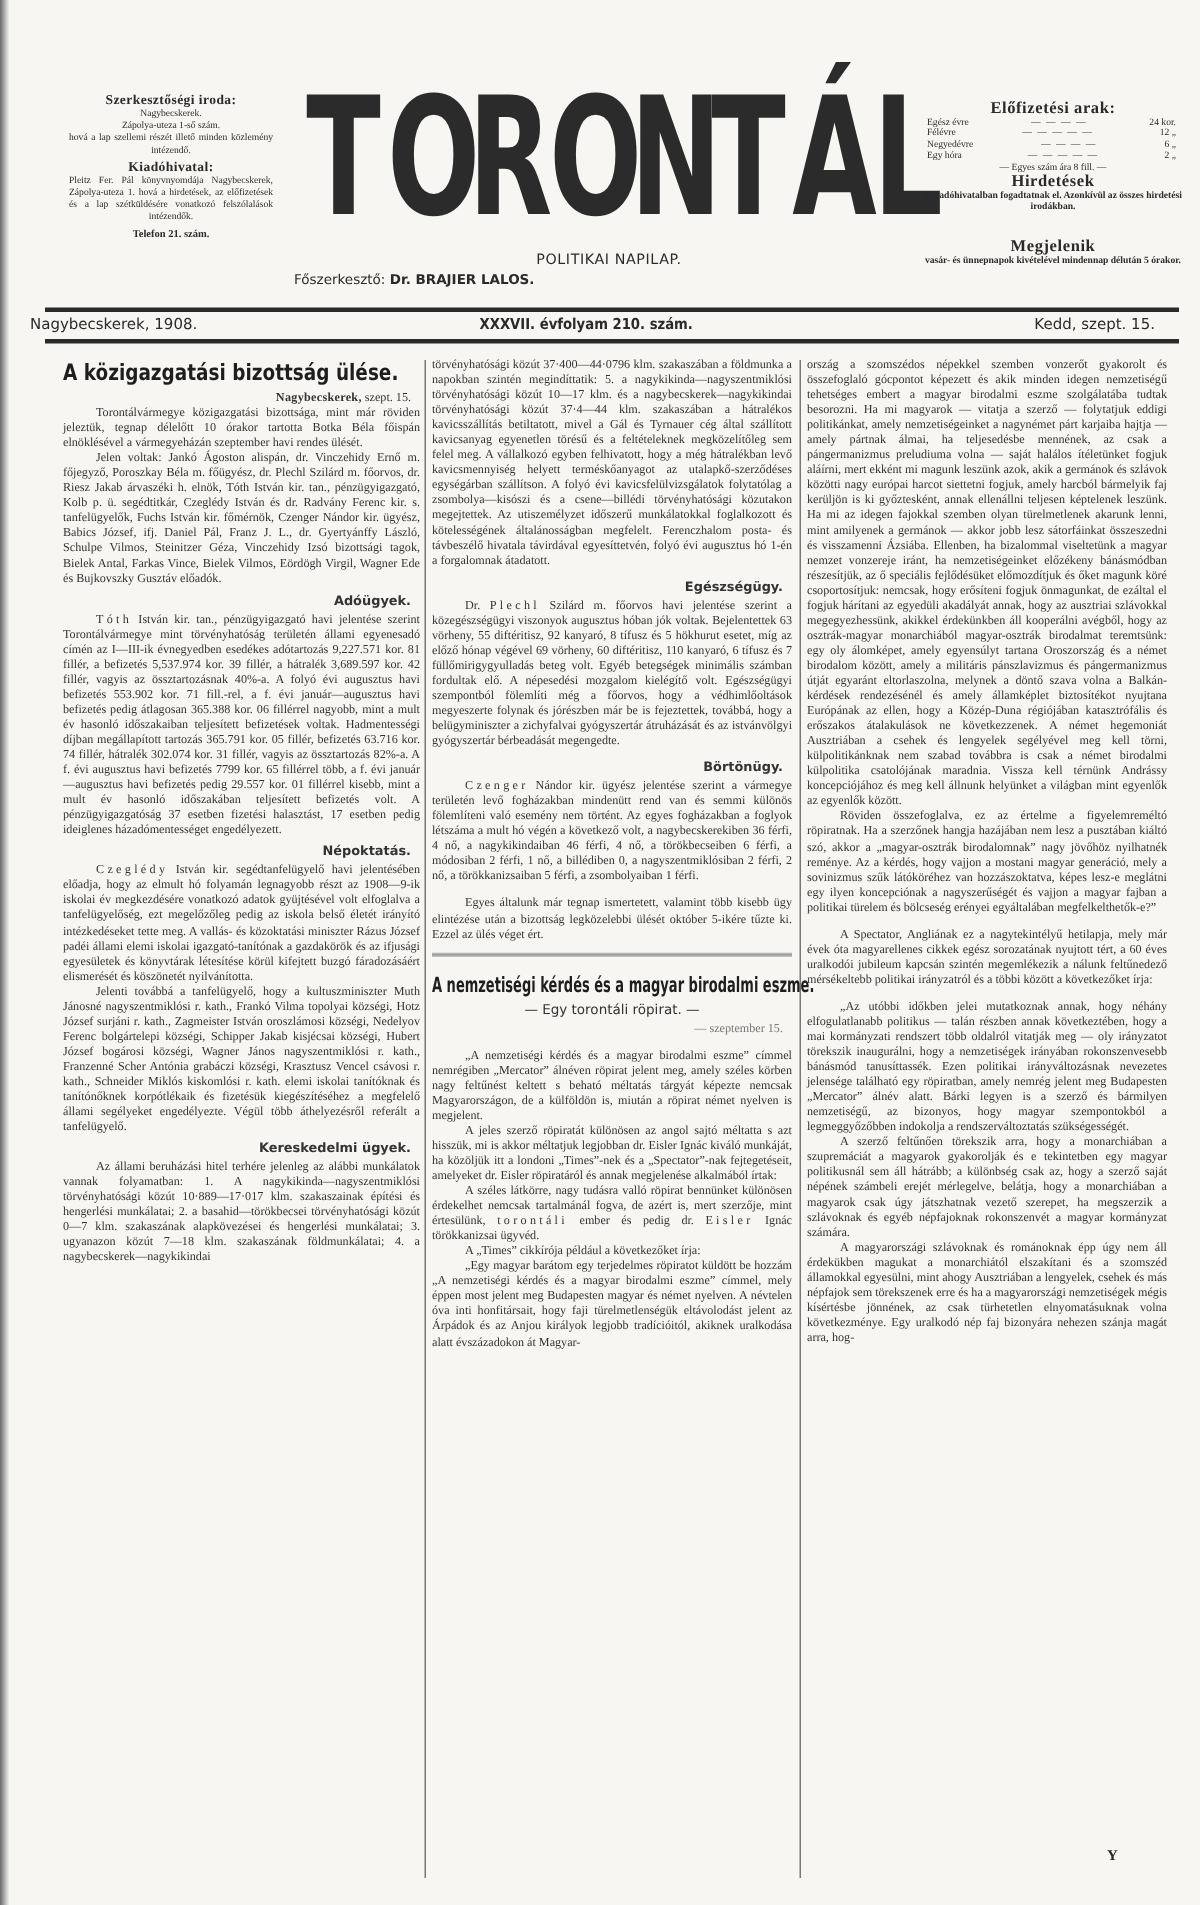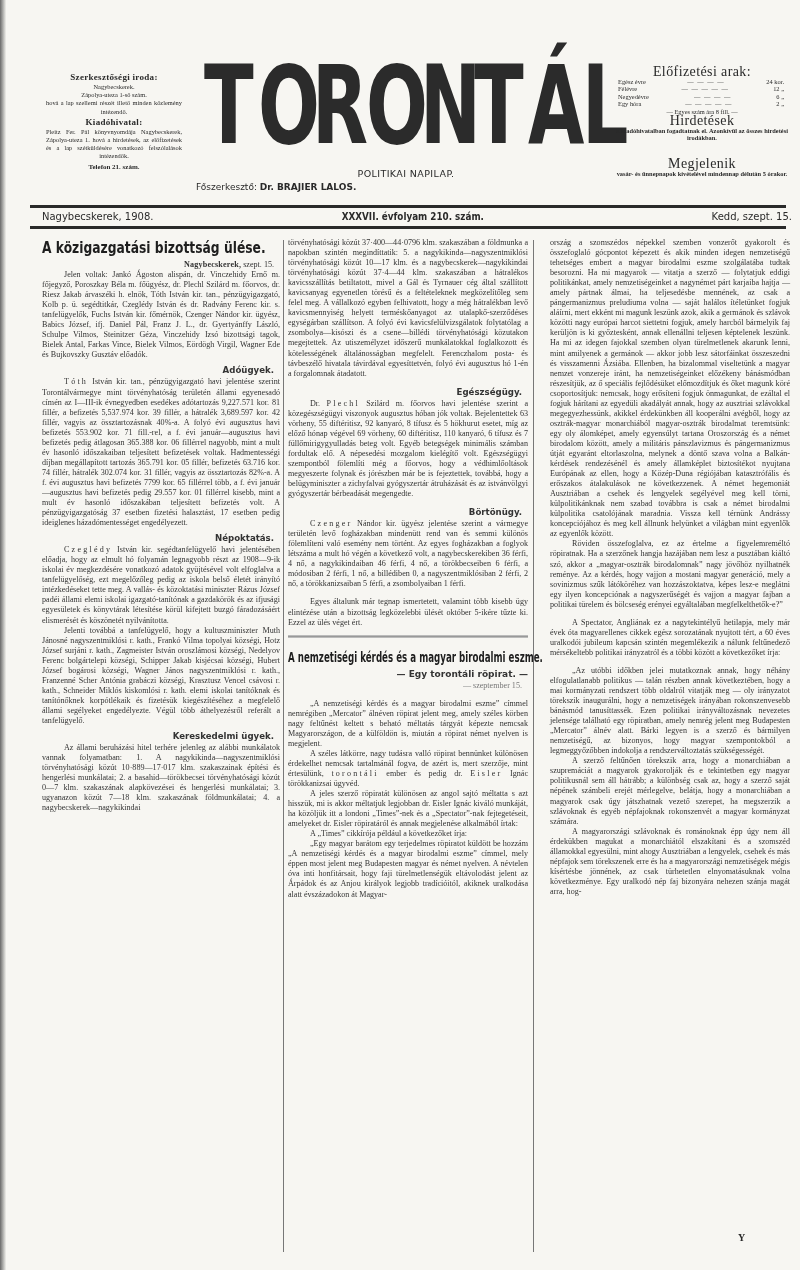--- a/index.html
+++ b/index.html
@@ -1,53 +1,53 @@
 <!DOCTYPE html>
 <html><head>
 <meta charset="utf-8">
 <style>
   * { box-sizing: border-box; margin: 0; padding: 0; }
   html, body { width: 800px; height: 1270px; background: #f7f6f2; overflow: hidden; }
   body { position: relative; font-family: "Liberation Serif", "DejaVu Serif", serif; color: #2a2a2a; }
   .scan-edge { position: absolute; left: 0; top: 0; width: 6px; height: 1270px; background: linear-gradient(90deg, #6a6a6a, #c9c9c6 70%, #f1f0ec); }
 
   
-  .left-box { position: absolute; left: 46px; top: 71px; width: 136px; text-align: center; font-size: 6.4px; line-height: 8.2px; }
+  .left-box { position: absolute; left: 46px; top: 60px; width: 136px; text-align: center; font-size: 6.4px; line-height: 8.2px; }
   .left-box .hd { font-weight: bold; font-size: 9px; line-height: 12px; letter-spacing: 0.3px; }
   .left-box .j { text-align: justify; text-align-last: center; }
   .left-box .tel { font-weight: bold; font-size: 7px; margin-top: 2px; }
 
   .right-box { position: absolute; left: 614px; top: 66px; width: 176px; text-align: center; font-size: 6.4px; line-height: 7.4px; }
-  .right-box .hd { font-weight: normal; font-size: 14px; line-height: 12px; letter-spacing: 0.4px; }
+  .right-box .hd { font-weight: bold; font-size: 11px; line-height: 12px; letter-spacing: 0.4px; }
   .price-row { display: flex; justify-content: space-between; text-align: left; padding: 0 6px 0 4px; }
   .price-row .dash { flex: 1; text-align: center; letter-spacing: 1px; }
   .right-box .b { font-weight: bold; }
 
   .logo { position: absolute; left: 196px; top: 55px; width: 420px; height: 100px; display: flex; justify-content: space-between; align-items: center; }
   .logo span { font-family: "DejaVu Sans", sans-serif; font-weight: bold; font-size: 104px; line-height: 100px; color: #2b2b2b; transform: scaleX(0.7) scaleY(1.05); display: inline-block; width: 54px; text-align: center; }
   .sub1 { position: absolute; left: 196px; top: 168px; width: 420px; text-align: center; font-family: "DejaVu Sans", sans-serif; font-size: 9.5px; letter-spacing: 0.4px; }
   .sub2 { position: absolute; left: 196px; top: 182px; width: 420px; text-align: left; font-family: "DejaVu Sans", sans-serif; font-size: 9px; }
   .sub2 .ed { font-weight: bold; }
 
   
   .rule-thick { position: absolute; left: 30px; width: 756px; height: 3px; background: #2a2a2a; }
-  .dateline { position: absolute; left: 42px; top: 209px; width: 750px; height: 16px; display: flex; justify-content: space-between; font-family: "DejaVu Sans", sans-serif; font-size: 10px; line-height: 16px; }
+  .dateline { position: absolute; left: 20px; top: 209px; width: 750px; height: 16px; display: flex; justify-content: space-between; font-family: "DejaVu Sans", sans-serif; font-size: 10px; line-height: 16px; }
   .dateline .mid { font-weight: bold; transform: scaleX(0.88); margin-right: 40px; }
 
   
   .col { position: absolute; top: 238px; font-size: 8.1px; line-height: 10.05px; text-align: justify; color: #333; }
   .col1 { left: 42px; width: 238px; }
   .col2 { left: 288px; width: 240px; }
-  .col3 { left: 550px; width: 240px; }
+  .col3 { left: 538px; width: 240px; }
   .vrule { position: absolute; top: 240px; width: 1px; height: 1012px; background: #777; }
   .col p { text-indent: 22px; }
   .col p.noind { text-indent: 0; }
   .headline { font-family: "DejaVu Sans", sans-serif; font-weight: bold; font-size: 15px; line-height: 20px; transform: scaleX(0.82); transform-origin: left; white-space: nowrap; color: #1e1e1e; margin-bottom: 2px; }
   .headline2 { font-family: "DejaVu Sans", sans-serif; font-weight: bold; font-size: 14px; line-height: 19px; transform: scaleX(0.62); transform-origin: left; white-space: nowrap; color: #1e1e1e; }
-  .kicker { text-align: right; font-family: "DejaVu Sans", sans-serif; font-weight: bold; font-size: 9px; line-height: 14px; }
+  .kicker { text-align: center; font-family: "DejaVu Sans", sans-serif; font-weight: normal; font-size: 9px; line-height: 14px; }
   .place { text-align: right; padding-right: 6px; }
   .place b { letter-spacing: 0.2px; }
   .sec { text-align: right; font-family: "DejaVu Sans", sans-serif; font-weight: bold; font-size: 8.6px; line-height: 14px; padding-right: 6px; margin-top: 3px; }
   .sp { letter-spacing: 2.2px; }
   .hsep { height: 3px; margin: 7px 0 10px; background: linear-gradient(#ccc, #999, #ccc); }
   .gap { height: 8px; }
   .pagemark { position: absolute; left: 738px; top: 1232px; font-weight: bold; font-size: 10px; }
 </style>
 </head>
 <body>
@@ -119,20 +119,21 @@
 
 <div class="vrule" style="left:283px"></div>
 <div class="vrule" style="left:533px"></div>
 
 <div class="col col1">
   <div class="headline">A közigazgatási bizottság ülése.</div>
   <div class="place">
     <b>Nagybecskerek,</b>
     <span>szept. 15.</span>
   </div>
+  <p>Torontálvármegye közigazgatási bizottsága, mint már röviden jeleztük, tegnap délelőtt 10 órakor tartotta Botka Béla főispán elnöklésével a vármegyeházán szeptember havi rendes ülését.</p>
   <p>Jelen voltak: Jankó Ágoston alispán, dr. Vinczehidy Ernő m. főjegyző, Poroszkay Béla m. főügyész, dr. Plechl Szilárd m. főorvos, dr. Riesz Jakab árvaszéki h. elnök, Tóth István kir. tan., pénzügyigazgató, Kolb p. ü. segédtitkár, Czeglédy István és dr. Radvány Ferenc kir. s. tanfelügyelők, Fuchs István kir. főmérnök, Czenger Nándor kir. ügyész, Babics József, ifj. Daniel Pál, Franz J. L., dr. Gyertyánffy László, Schulpe Vilmos, Steinitzer Géza, Vinczehidy Izsó bizottsági tagok, Bielek Antal, Farkas Vince, Bielek Vilmos, Eördögh Virgil, Wagner Ede és Bujkovszky Gusztáv előadók.</p>
 
   <div class="sec">Adóügyek.</div>
   <p><span class="sp">Tóth</span> <span>István kir. tan., pénzügyigazgató havi jelentése szerint Torontálvármegye mint törvényhatóság területén állami egyenesadó címén az I—III-ik évnegyedben esedékes adótartozás 9,227.571 kor. 81 fillér, a befizetés 5,537.974 kor. 39 fillér, a hátralék 3,689.597 kor. 42 fillér, vagyis az össztartozásnak 40%-a. A folyó évi augusztus havi befizetés 553.902 kor. 71 fill.-rel, a f. évi január—augusztus havi befizetés pedig átlagosan 365.388 kor. 06 fillérrel nagyobb, mint a mult év hasonló időszakaiban teljesített befizetések voltak. Hadmentességi díjban megállapított tartozás 365.791 kor. 05 fillér, befizetés 63.716 kor. 74 fillér, hátralék 302.074 kor. 31 fillér, vagyis az össztartozás 82%-a. A f. évi augusztus havi befizetés 7799 kor. 65 fillérrel több, a f. évi január—augusztus havi befizetés pedig 29.557 kor. 01 fillérrel kisebb, mint a mult év hasonló időszakában teljesített befizetés volt. A pénzügyigazgatóság 37 esetben fizetési halasztást, 17 esetben pedig ideiglenes házadómentességet engedélyezett.</span></p>
 
   <div class="sec">Népoktatás.</div>
   <p><span class="sp">Czeglédy</span> <span>István kir. segédtanfelügyelő havi jelentésében előadja, hogy az elmult hó folyamán legnagyobb részt az 1908—9-ik iskolai év megkezdésére vonatkozó adatok gyüjtésével volt elfoglalva a tanfelügyelőség, ezt megelőzőleg pedig az iskola belső életét irányító intézkedéseket tette meg. A vallás- és közoktatási miniszter Rázus József padéi állami elemi iskolai igazgató-tanítónak a gazdakörök és az ifjusági egyesületek és könyvtárak létesítése körül kifejtett buzgó fáradozásáért elismerését és köszönetét nyilvánította.</span></p>
   <p>Jelenti továbbá a tanfelügyelő, hogy a kultuszminiszter Muth Jánosné nagyszentmiklósi r. kath., Frankó Vilma topolyai községi, Hotz József surjáni r. kath., Zagmeister István oroszlámosi községi, Nedelyov Ferenc bolgártelepi községi, Schipper Jakab kisjécsai községi, Hubert József bogárosi községi, Wagner János nagyszentmiklósi r. kath., Franzenné Scher Antónia grabáczi községi, Krasztusz Vencel csávosi r. kath., Schneider Miklós kiskomlósi r. kath. elemi iskolai tanítóknak és tanítónőknek korpótlékaik és fizetésük kiegészítéséhez a megfelelő állami segélyeket engedélyezte. Végül több áthelyezésről referált a tanfelügyelő.</p>
 
   <div class="sec">Kereskedelmi ügyek.</div>
@@ -150,22 +151,22 @@
   <div class="gap"></div>
   <p>Egyes általunk már tegnap ismertetett, valamint több kisebb ügy elintézése után a bizottság legközelebbi ülését október 5-ikére tűzte ki. Ezzel az ülés véget ért.</p>
 
   <div class="hsep"></div>
 
   <div class="headline2">A nemzetiségi kérdés és a magyar birodalmi eszme.</div>
   <div class="kicker">— Egy torontáli röpirat. —</div>
   <div class="place" style="color:#777">— szeptember 15.</div>
   <div class="gap"></div>
   <p>„A nemzetiségi kérdés és a magyar birodalmi eszme” címmel nemrégiben „Mercator” álnéven röpirat jelent meg, amely széles körben nagy feltűnést keltett s beható méltatás tárgyát képezte nemcsak Magyarországon, de a külföldön is, miután a röpirat német nyelven is megjelent.</p>
+  <p>A jeles szerző röpiratát különösen az angol sajtó méltatta s azt hisszük, mi is akkor méltatjuk legjobban dr. Eisler Ignác kiváló munkáját, ha közöljük itt a londoni „Times”-nek és a „Spectator”-nak fejtegetéseit, amelyeket dr. Eisler röpiratáról és annak megjelenése alkalmából írtak:</p>
   <p><span>A széles látkörre, nagy tudásra valló röpirat bennünket különösen érdekelhet nemcsak tartalmánál fogva, de azért is, mert szerzője, mint értesülünk,</span> <span class="sp">torontáli</span> <span>ember és pedig dr.</span> <span class="sp">Eisler</span> <span>Ignác törökkanizsai ügyvéd.</span></p>
-  <p>A jeles szerző röpiratát különösen az angol sajtó méltatta s azt hisszük, mi is akkor méltatjuk legjobban dr. Eisler Ignác kiváló munkáját, ha közöljük itt a londoni „Times”-nek és a „Spectator”-nak fejtegetéseit, amelyeket dr. Eisler röpiratáról és annak megjelenése alkalmából írtak:</p>
   <p>A „Times” cikkírója például a következőket írja:</p>
   <p>„Egy magyar barátom egy terjedelmes röpiratot küldött be hozzám „A nemzetiségi kérdés és a magyar birodalmi eszme” címmel, mely éppen most jelent meg Budapesten magyar és német nyelven. A névtelen óva inti honfitársait, hogy faji türelmetlenségük eltávolodást jelent az Árpádok és az Anjou királyok legjobb tradícióitól, akiknek uralkodása alatt évszázadokon át Magyar-</p>
 </div>
 
 <div class="col col3">
   <p class="noind">ország a szomszédos népekkel szemben vonzerőt gyakorolt és összefoglaló gócpontot képezett és akik minden idegen nemzetiségű tehetséges embert a magyar birodalmi eszme szolgálatába tudtak besorozni. Ha mi magyarok — vitatja a szerző — folytatjuk eddigi politikánkat, amely nemzetiségeinket a nagynémet párt karjaiba hajtja — amely pártnak álmai, ha teljesedésbe mennének, az csak a pángermanizmus preludiuma volna — saját halálos ítéletünket fogjuk aláírni, mert ekként mi magunk leszünk azok, akik a germánok és szlávok közötti nagy európai harcot siettetni fogjuk, amely harcból bármelyik faj kerüljön is ki győztesként, annak ellenállni teljesen képtelenek leszünk. Ha mi az idegen fajokkal szemben olyan türelmetlenek akarunk lenni, mint amilyenek a germánok — akkor jobb lesz sátorfáinkat összeszedni és visszamenni Ázsiába. Ellenben, ha bizalommal viseltetünk a magyar nemzet vonzereje iránt, ha nemzetiségeinket előzékeny bánásmódban részesítjük, az ő speciális fejlődésüket előmozdítjuk és őket magunk köré csoportosítjuk: nemcsak, hogy erősíteni fogjuk önmagunkat, de ezáltal el fogjuk hárítani az egyedüli akadályát annak, hogy az ausztriai szlávokkal megegyezhessünk, akikkel érdekünkben áll kooperálni avégből, hogy az osztrák-magyar monarchiából magyar-osztrák birodalmat teremtsünk: egy oly álomképet, amely egyensúlyt tartana Oroszország és a német birodalom között, amely a militáris pánszlavizmus és pángermanizmus útját egyaránt eltorlaszolna, melynek a döntő szava volna a Balkán-kérdések rendezésénél és amely államképlet biztosítékot nyujtana Európának az ellen, hogy a Közép-Duna régiójában katasztrófális és erőszakos átalakulások ne következzenek. A német hegemoniát Ausztriában a csehek és lengyelek segélyével meg kell törni, külpolitikánknak nem szabad továbbra is csak a német birodalmi külpolitika csatolójának maradnia. Vissza kell térnünk Andrássy koncepciójához és meg kell állnunk helyünket a világban mint egyenlők az egyenlők között.</p>
   <p>Röviden összefoglalva, ez az értelme a figyelemreméltó röpiratnak. Ha a szerzőnek hangja hazájában nem lesz a pusztában kiáltó szó, akkor a „magyar-osztrák birodalomnak” nagy jövőhöz nyilhatnék reménye. Az a kérdés, hogy vajjon a mostani magyar generáció, mely a sovinizmus szűk látóköréhez van hozzászoktatva, képes lesz-e meglátni egy ilyen koncepciónak a nagyszerűségét és vajjon a magyar fajban a politikai türelem és bölcseség erényei egyáltalában megfelkelthetők-e?”</p>
   <div class="gap"></div>
   <p>A Spectator, Angliának ez a nagytekintélyű hetilapja, mely már évek óta magyarellenes cikkek egész sorozatának nyujtott tért, a 60 éves uralkodói jubileum kapcsán szintén megemlékezik a nálunk feltűnedező mérsékeltebb politikai irányzatról és a többi között a következőket írja:</p>
   <div class="gap"></div>

